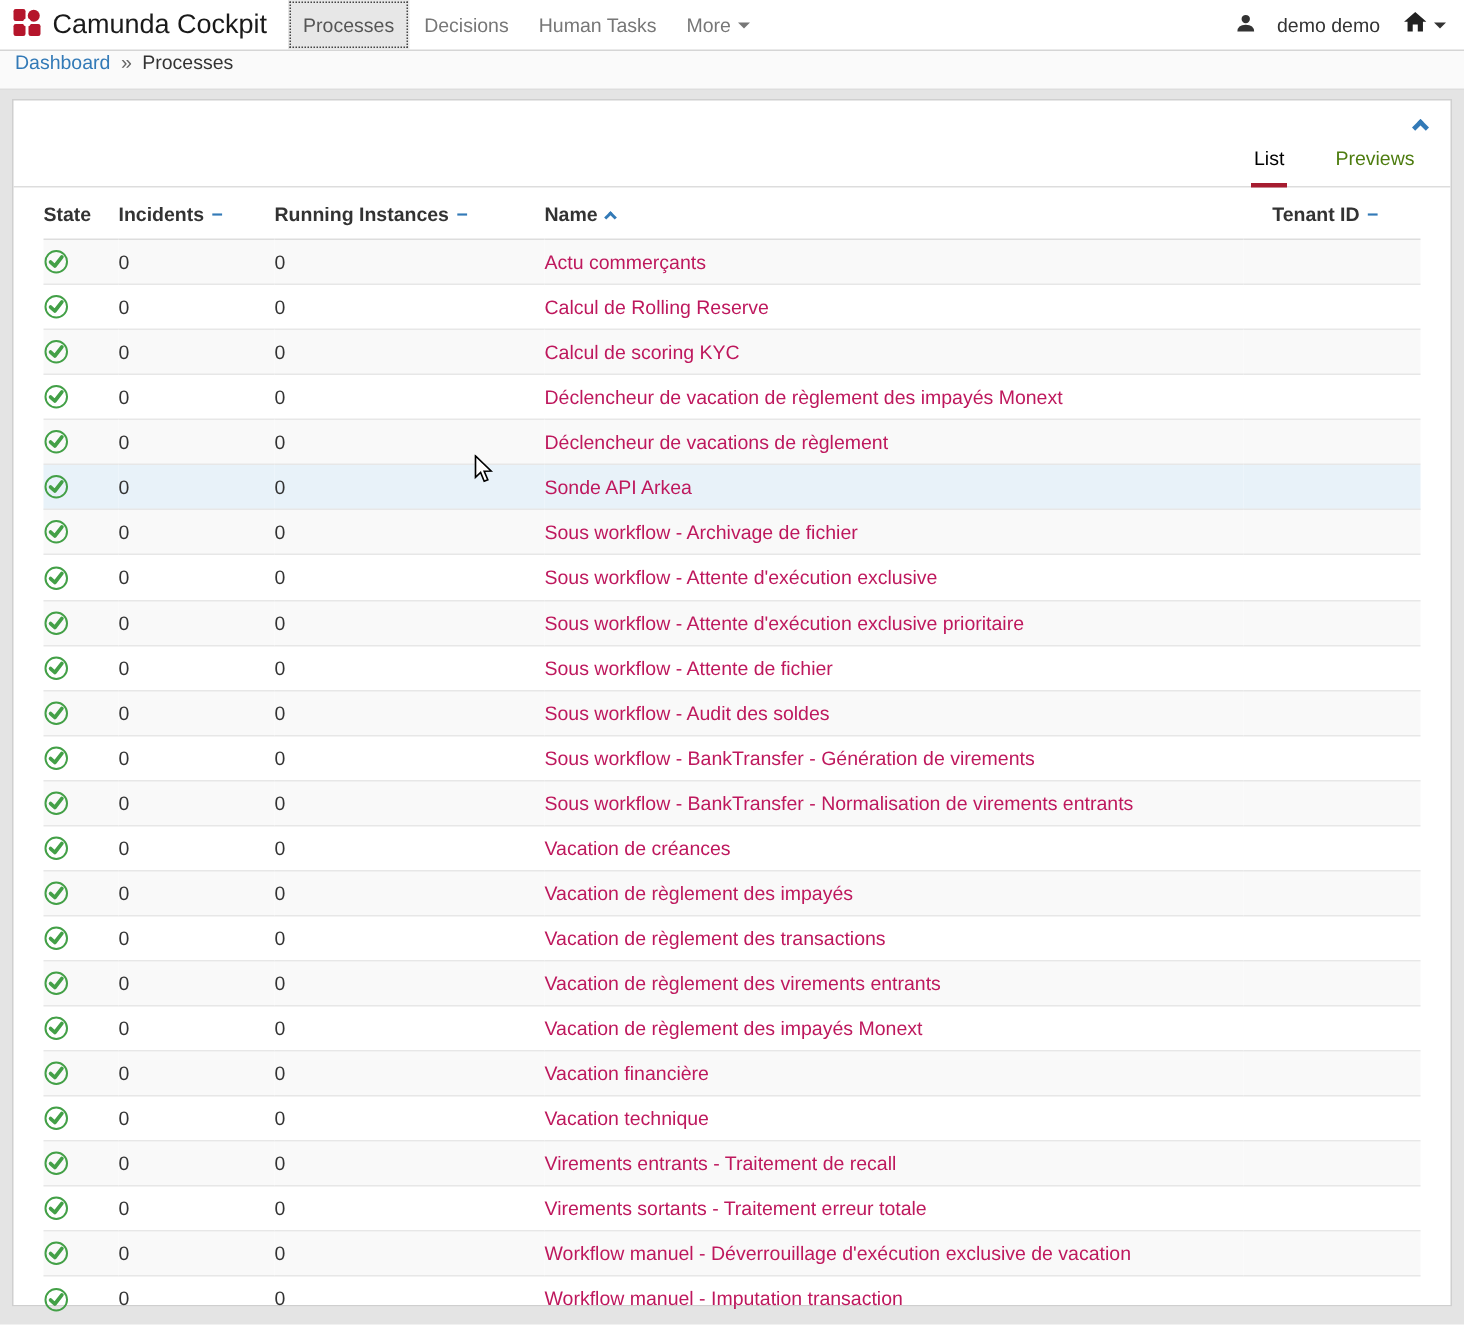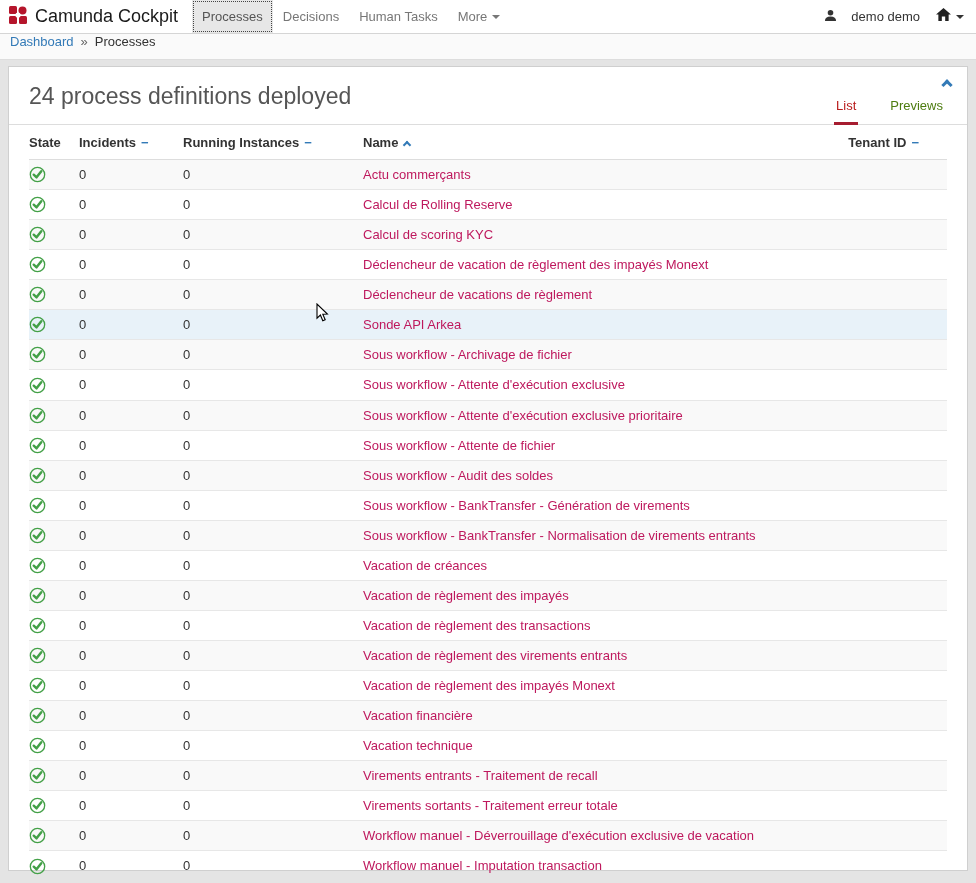--- a/index.html
+++ b/index.html
@@ -56,21 +56,21 @@
   .panel-header { position:relative; height:58px; border-bottom:1px solid #ddd; padding:16px 20px 0; }
   .panel-title { font-size:23px; font-weight:400; color:#555; }
   .collapse-toggle { position:absolute; top:10px; right:16px; cursor:pointer; }
   .chev-up {
     display:inline-block; width:8px; height:8px;
     border-left:3px solid #337ab7; border-top:3px solid #337ab7;
     transform:rotate(45deg);
   }
   .tabs { position:absolute; right:22px; bottom:-1px; display:flex; gap:30px; }
   .tab { padding:0 2px 9px; color:#4d7c0f; cursor:pointer; }
-  .tab.active { color:#b91c1c; border-bottom:3px solid #a61c30; }
+  .tab.active { color:#000000; border-bottom:3px solid #a61c30; }
 
   
   .panel-body { padding:0 20px; }
   table { width:100%; border-collapse:collapse; font-size:13px; table-layout:fixed; }
   col.c-state { width:50px; } col.c-incidents { width:104px; }
   col.c-running { width:180px; } col.c-name { width:auto; } col.c-tenant { width:118px; }
   th {
     text-align:left; font-weight:bold; color:#333;
     padding:10px 0 9px; border-bottom:1px solid #ddd; white-space:nowrap;
   }
@@ -145,21 +145,20 @@
 </div>
 
 <div class="breadcrumb">
   <a class="crumb-link">Dashboard</a>
   <span class="crumb-sep">»</span>
   <span class="crumb-current">Processes</span>
 </div>
 
 <div class="panel">
   <div class="panel-header">
-    <div class="panel-title">24 process definitions deployed</div>
     <span class="collapse-toggle">
       <span class="chev-up"></span>
     </span>
     <div class="tabs">
         <div class="tab active">List</div>
         <div class="tab">Previews</div>
       </div>
   </div>
   <div class="panel-body">
     <table>

